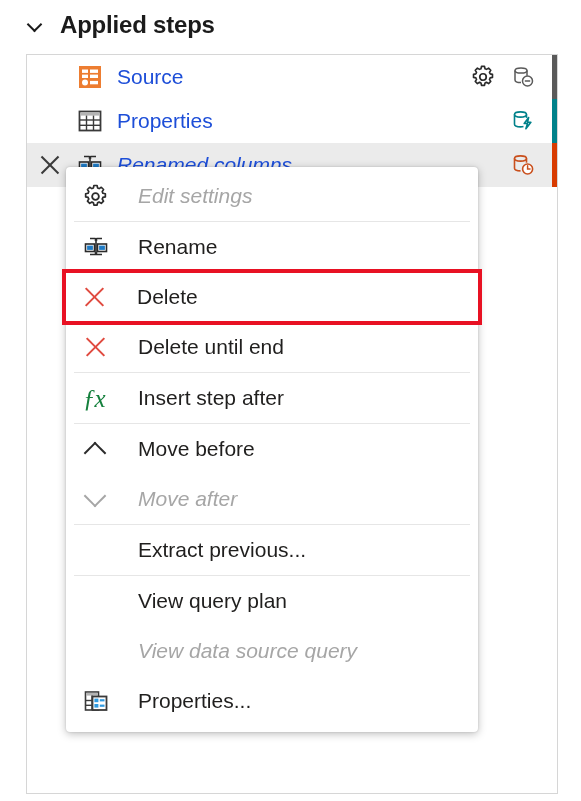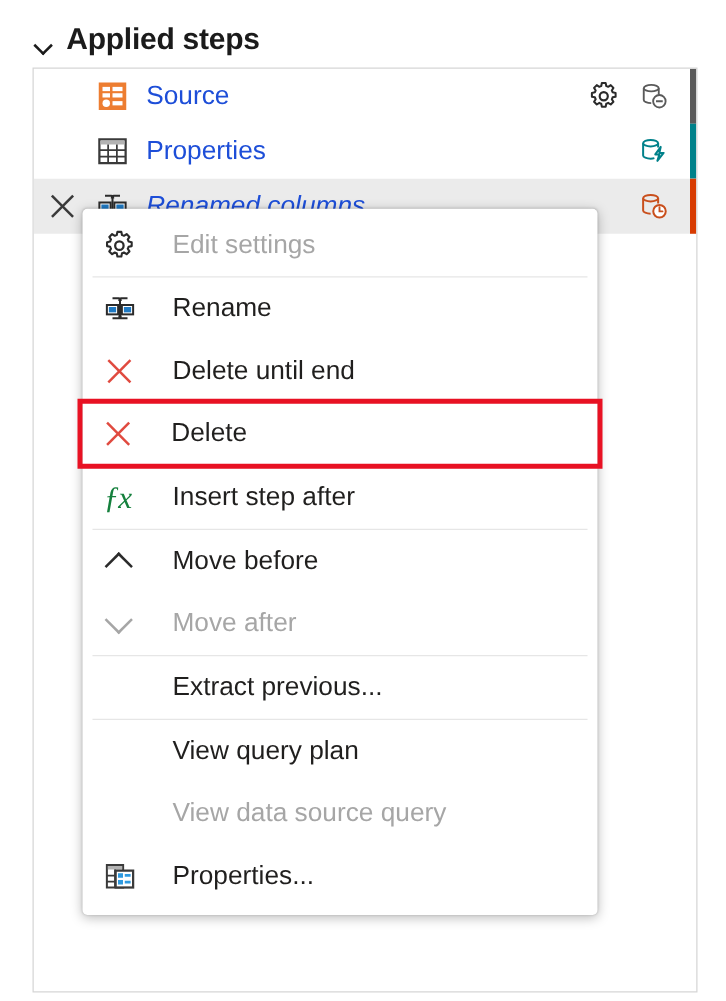--- a/index.html
+++ b/index.html
@@ -17,22 +17,22 @@
     position: relative;
   }
 
   
   #applied-steps-header {
     position: absolute;
     left: 26px;
     top: 4px;
     height: 42px;
     display: flex;
-    align-items: flex-end;
-    gap: 9px;
+    align-items: center;
+    gap: 16px;
     color: #1b1b1b;
   }
   #applied-steps-header .chev {
     width: 18px;
     height: 18px;
     display: inline-block;
     position: relative;
     flex: none;
   }
   #applied-steps-header .chev::before {
@@ -178,20 +178,21 @@
     justify-content: flex-start;
   }
   .menu-item .mi-label {
     font-size: 21px;
     color: #201f1e;
     margin-left: 14px;
     white-space: nowrap;
   }
   .menu-item.disabled .mi-label {
     color: #a6a6a6;
+    font-style: italic;
   }
   .menu-separator {
     height: 1px;
     background: #e6e6e6;
     margin: 0 8px;
   }
 
   #menu-item-delete {
     outline: 4px solid #e81123;
     outline-offset: -1px;
@@ -379,32 +380,32 @@
         <rect x="3.5" y="11" width="9" height="7.5" fill="#ffffff" stroke="#2b2b2b" stroke-width="1.6"></rect>
         <rect x="5.1" y="12.6" width="5.8" height="4.3" fill="#1f7ac4"></rect>
         <rect x="15.5" y="11" width="9" height="7.5" fill="#ffffff" stroke="#2b2b2b" stroke-width="1.6"></rect>
         <rect x="17.1" y="12.6" width="5.8" height="4.3" fill="#1f7ac4"></rect>
         <path d="M8 21.5h5c1.2 0 1.6-.9 1.6-2.2M20 21.5h-5c-1.2 0-1.6-.9-1.6-2.2" fill="none" stroke="#2b2b2b" stroke-width="1.6"></path>
       </svg>
     </span>
     <span class="mi-label">Rename</span>
   </div>
 
-  <div class="menu-item">
+  <div class="menu-item" id="menu-item-delete">
     <span class="mi-icon">
       <span class="red-x"></span>
     </span>
+    <span class="mi-label">Delete</span>
+  </div>
+
+  <div class="menu-item">
+    <span class="mi-icon">
+      <span class="red-x"></span>
+    </span>
     <span class="mi-label">Delete until end</span>
-  </div>
-
-  <div class="menu-item" id="menu-item-delete">
-    <span class="mi-icon">
-      <span class="red-x"></span>
-    </span>
-    <span class="mi-label">Delete</span>
   </div>
 
   <div class="menu-separator"></div>
 
   <div class="menu-item">
     <span class="mi-icon">
       <span class="fx-glyph">ƒ<i>x</i></span>
     </span>
     <span class="mi-label">Insert step after</span>
   </div>

